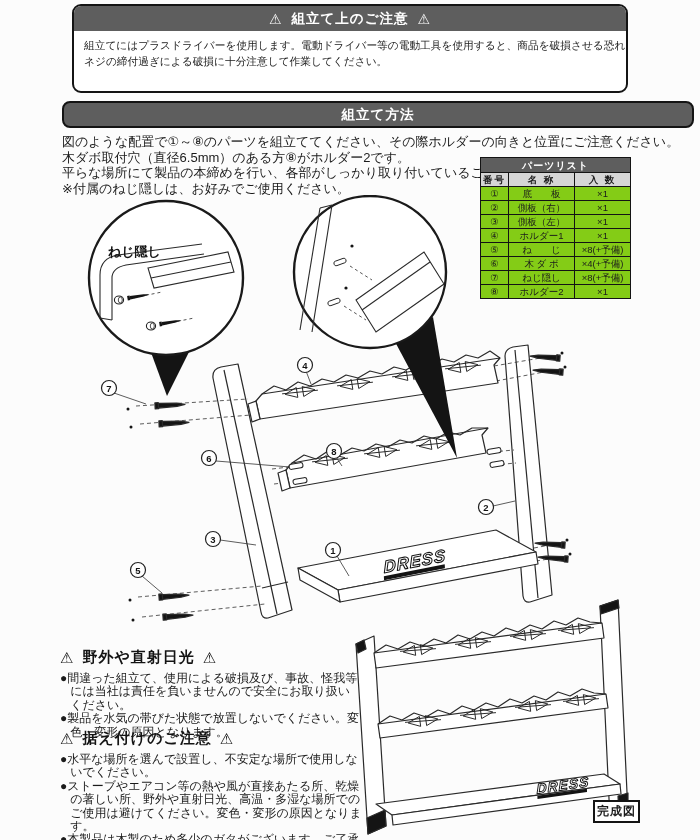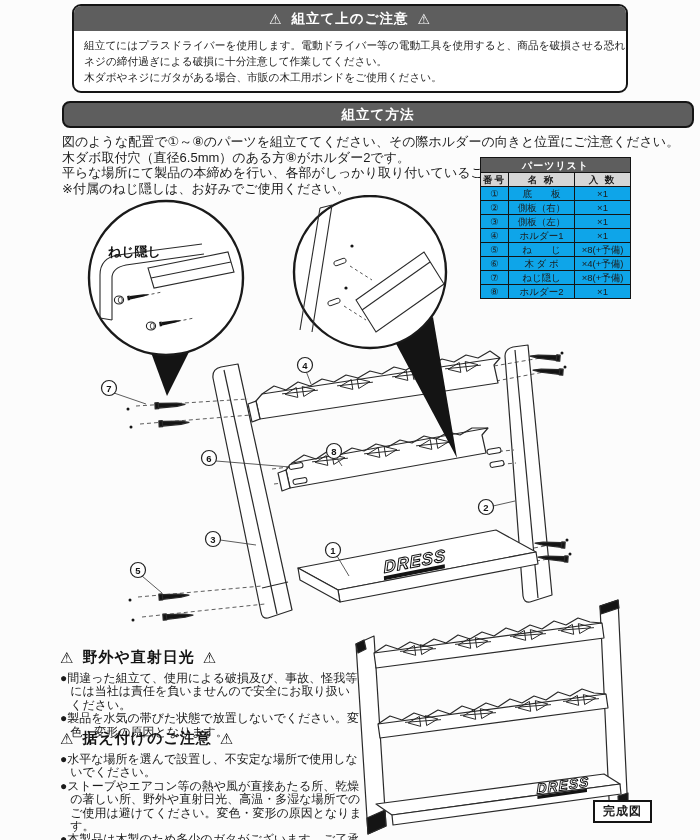--- a/index.html
+++ b/index.html
@@ -17,21 +17,21 @@
   .notice-body div{white-space:nowrap;}
 
   
   .method-bar{position:absolute;left:62px;top:101px;width:632px;height:27px;border:2px solid #141414;
               border-radius:8px;box-sizing:border-box;}
   
   .method-text{position:absolute;left:62px;top:134px;width:485px;font-size:13px;line-height:15.5px;}
   .method-text div{white-space:nowrap;}
 
   
-  .parts-table{position:absolute;left:480px;top:157px;border-collapse:collapse;background:#0ea5e9;}
+  .parts-table{position:absolute;left:480px;top:157px;border-collapse:collapse;background:#84cc16;}
   .parts-table th,.parts-table td{border:1px solid #141414;font-size:9.5px;padding:0 2px;text-align:center;
               height:13px;line-height:13px;white-space:nowrap;}
   .tbl-title th{background:#5e5e5e;color:#ffffff;font-weight:bold;height:14px;font-size:10px;letter-spacing:1px;}
   .tbl-cols th{background:#d6d6d6;font-weight:bold;letter-spacing:2px;}
   .c-no{width:26px;}.c-name{width:66px;}.c-qty{width:56px;}
 
   
   .main-svg{position:absolute;left:0;top:195px;}
   .done-svg{position:absolute;left:348px;top:598px;}
   svg text{font-family:"Liberation Sans","DejaVu Sans",sans-serif;}
@@ -40,37 +40,36 @@
   .section{position:absolute;left:60px;width:302px;}
   .sec-handling{top:648px;}
   .sec-install{top:729px;}
   .sec-head{display:flex;align-items:center;gap:8px;font-size:15px;font-weight:bold;letter-spacing:1px;color:#141414;}
   .warn-b{font-size:15px;line-height:1;font-weight:bold;color:#141414;}
   .bullets{margin:5px 0 0;padding:0;list-style:none;font-size:12px;line-height:13.4px;}
   .bullets li{text-indent:-10.2px;padding-left:10.2px;}
 
   
   .kansei{position:absolute;left:593px;top:800px;border:2px solid #141414;background:#ffffff;
-          padding:1px 8px;font-size:12px;font-weight:bold;letter-spacing:1px;}
+          padding:1px 2px;font-size:12px;font-weight:bold;letter-spacing:1px;}
 </style>
 </head>
 <body>
 
 <div class="page">
 
   <div class="notice-box">
     <div class="gray-bar">
       <span class="warn-w">⚠</span>
       <span>組立て上のご注意</span>
       <span class="warn-w">⚠</span>
     </div>
     <div class="notice-body">
       <div>組立てにはプラスドライバーを使用します。電動ドライバー等の電動工具を使用すると、商品を破損させる恐れがあります。</div>
       <div>ネジの締付過ぎによる破損に十分注意して作業してください。</div>
-      <div>木ダボやネジにガタがある場合、市販の木工用ボンドをご使用ください。</div>
     </div>
   </div>
 
   <div class="method-bar gray-bar">
     <span>組立て方法</span>
   </div>
   <div class="method-text">
     <div>図のような配置で①～⑧のパーツを組立ててください、その際ホルダーの向きと位置にご注意ください。</div>
     <div>木ダボ取付穴（直径6.5mm）のある方⑧がホルダー2です。</div>
     <div>平らな場所にて製品の本締めを行い、各部がしっかり取り付いていることをご確認ください。</div>

